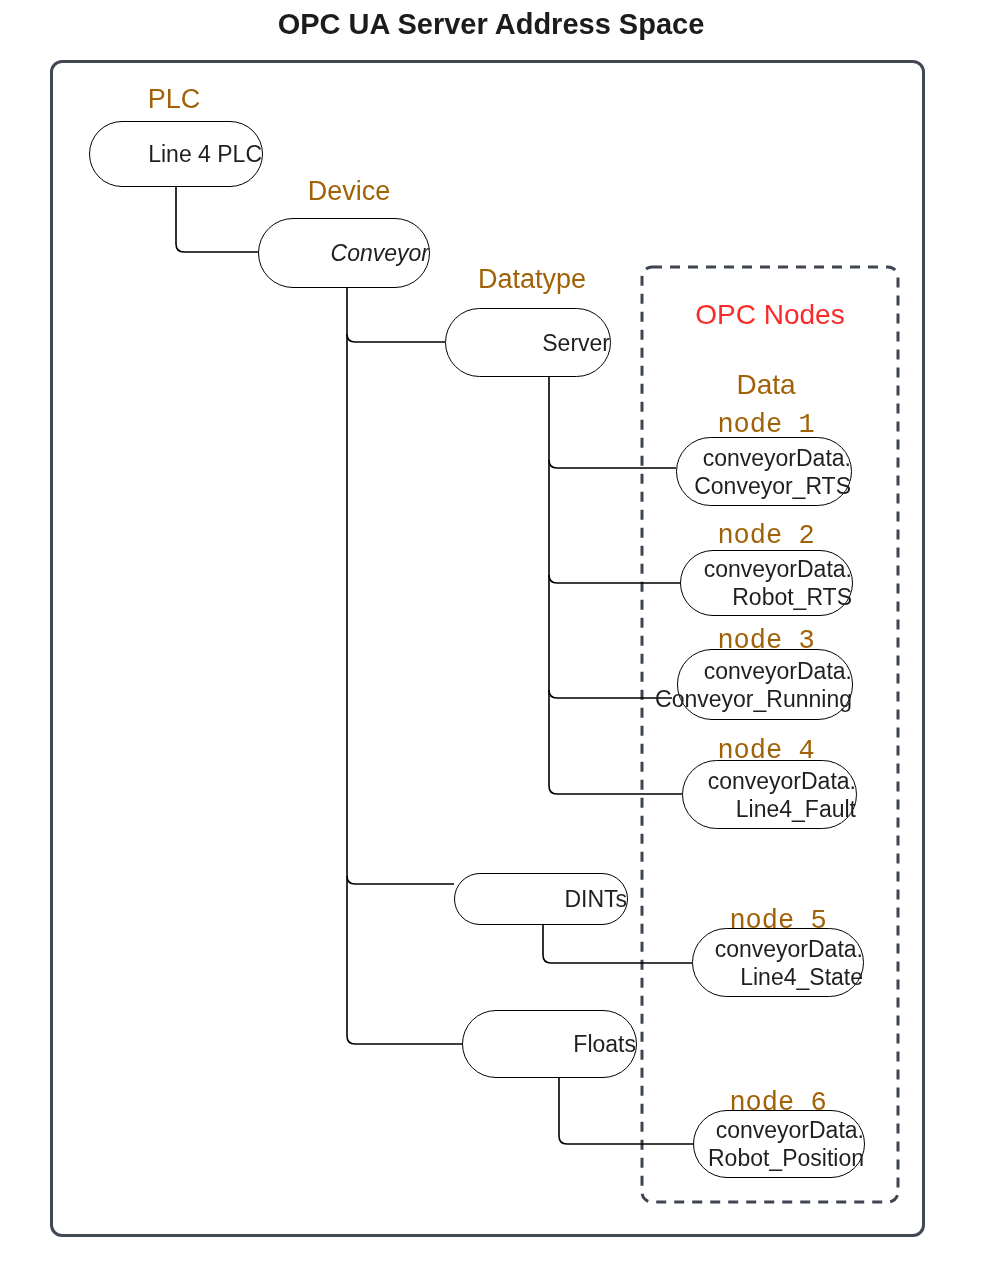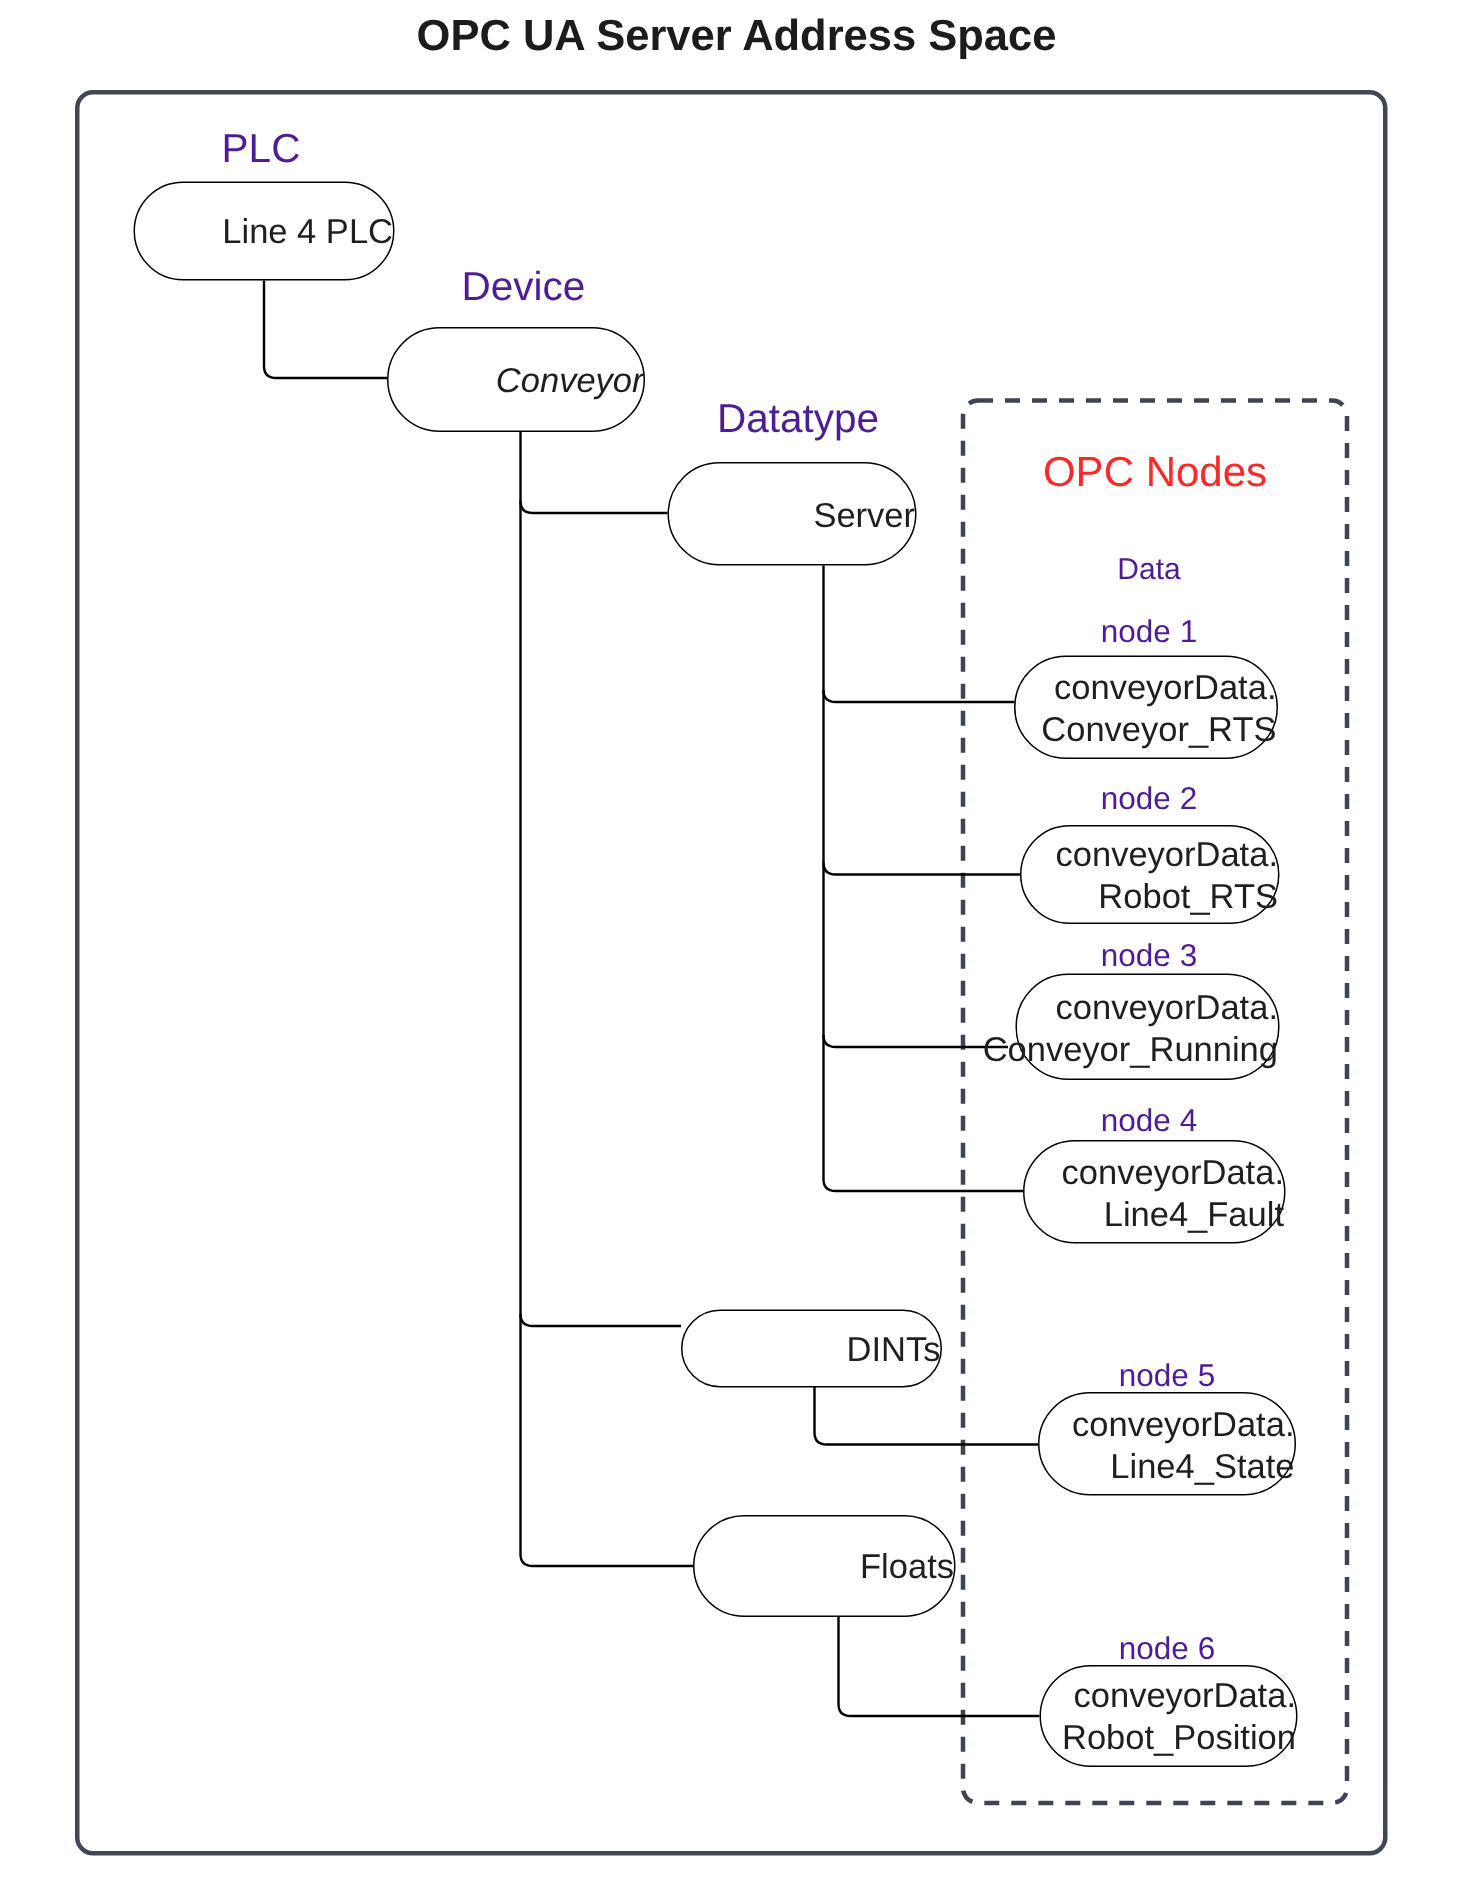--- a/index.html
+++ b/index.html
@@ -17,25 +17,25 @@
   }
   .edges{position:absolute;left:0;top:0;width:982px;height:1265px;}
   .edges path{fill:none;stroke:#000000;stroke-width:1.6px;}
   .pill{
     position:absolute;background:#ffffff;border:1.6px solid #000000;border-radius:35px;
     box-sizing:border-box;display:flex;flex-direction:column;align-items:flex-end;justify-content:center;
     font-size:23px;line-height:28px;text-align:center;
   }
   .pill span{white-space:nowrap;}
   .lbl{
-    position:absolute;text-align:center;font-size:27px;color:#4c1d95;
+    position:absolute;text-align:center;font-size:27px;color:#a16207;
   }
-  .node-lbl{font-size:21px;}
+  .node-lbl{font-size:27px;font-family:Liberation Mono, monospace;}
   .opc-heading{color:#fa2a2a;font-size:28px;}
-  .data-heading{font-size:20px;}
+  .data-heading{font-size:28px;}
 </style>
 </head>
 <body>
 
 <div class="canvas">
 
   <h1 class="title">OPC UA Server Address Space</h1>
 
   <div class="frame"></div>
 

